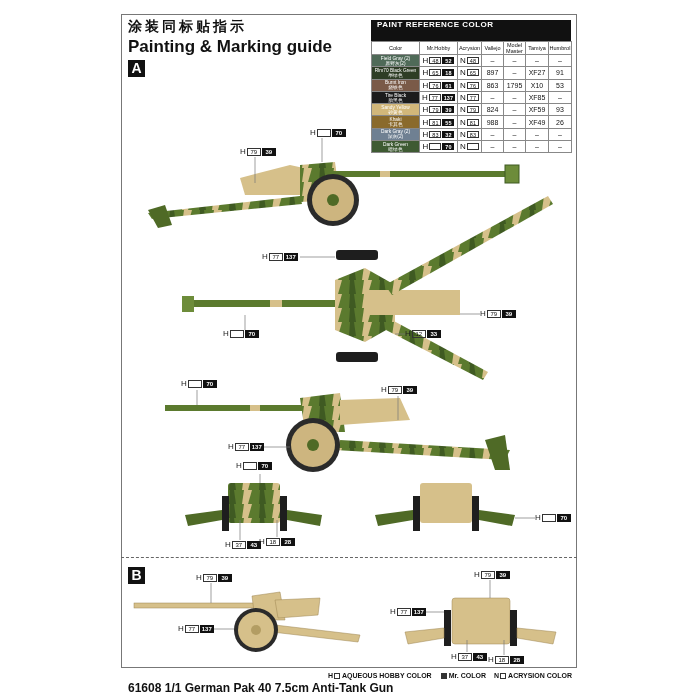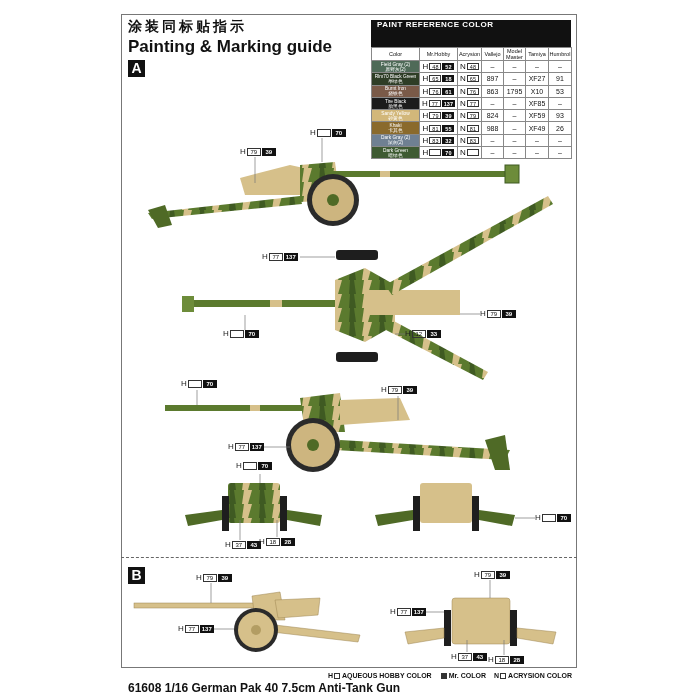--- a/index.html
+++ b/index.html
@@ -9,21 +9,21 @@
   .title-en { position: absolute; left: 128px; top: 37px; font-size: 17px; font-weight: bold; }
   .sec-label { position: absolute; width: 17px; height: 17px; background: #111; color: #fff; font-weight: bold; font-size: 14px; line-height: 17px; text-align: center; }
   .dash { position: absolute; left: 121px; top: 557px; width: 456px; border-top: 1.5px dashed #666; }
   .footer-title { position: absolute; left: 128px; top: 681px; font-size: 12px; font-weight: bold; }
   .legend { position: absolute; right: 128px; top: 672px; font-size: 7px; font-weight: bold; display: flex; gap: 8px; align-items: center; white-space: nowrap; }
   .legend .ico { display: inline-block; width: 6px; height: 6px; border: 1px solid #333; margin: 0 2px 0 1px; vertical-align: -1px; }
   .legend .ico.fill { background: #333; }
 
   
   .ptable { position: absolute; left: 371px; top: 20px; width: 200px; }
-  .ptable .head { background: #111; color: #fff; font-weight: bold; font-size: 8px; height: 27px; line-height: 9px; padding-left: 6px; letter-spacing: 0.5px; }
+  .ptable .head { background: #111; color: #fff; font-weight: bold; font-size: 8px; height: 21px; line-height: 9px; padding-left: 6px; letter-spacing: 0.5px; }
   .ptable table { width: 100%; border-collapse: collapse; font-size: 6.5px; table-layout: fixed; }
   .ptable td, .ptable th { border: 0.6px solid #888; text-align: center; height: 12.3px; padding: 0; }
   .ptable th { font-weight: normal; font-size: 5.5px; height: 13px; }
   .ptable td.name { color: #fff; font-size: 4.8px; line-height: 5px; }
   .code { display: inline-flex; align-items: center; gap: 1px; }
   .code .L { font-size: 8px; }
   .box { display: inline-block; min-width: 12px; height: 7px; border: 0.6px solid #333; font-size: 5.5px; line-height: 6px; text-align: center; padding: 0 1px; }
   .box.dark { background: #111; color: #fff; font-weight: bold; border-color: #111; }
   .ptable td.val { font-size: 7px; }
 
@@ -425,13 +425,13 @@
       <span class="box dark">28</span>
     </div>
   </div>
 
 <div class="legend">
   <span><span>H</span><span class="ico"></span><span>AQUEOUS HOBBY COLOR</span></span>
   <span><span class="ico fill"></span><span>Mr. COLOR</span></span>
   <span><span>N</span><span class="ico"></span><span>ACRYSION COLOR</span></span>
 </div>
 
-<div class="footer-title">61608 1/16  German Pak 40 7.5cm Anti-Tank Gun</div>
+<div class="footer-title">61608 1/1  German Pak 40 7.5cm Anti-Tank Gun</div>
 
 </body></html>

